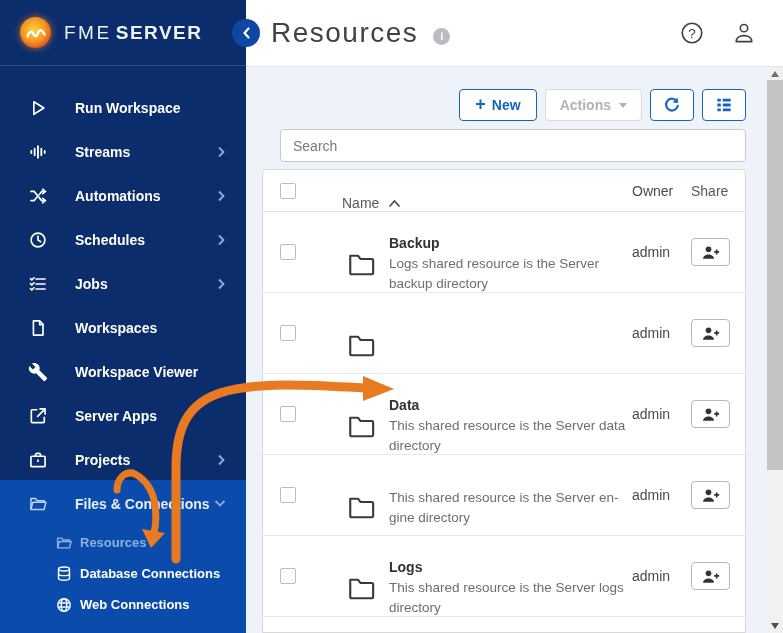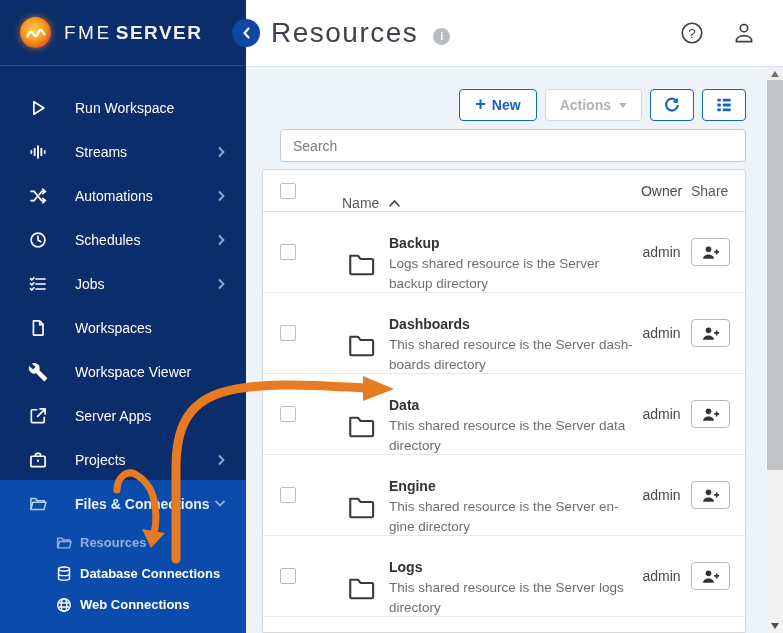--- a/index.html
+++ b/index.html
@@ -11,21 +11,21 @@
   }
   
   .sidebar { position:absolute; left:0; top:0; width:246px; height:633px; background:#0c2d6b; z-index:2; }
   .logo-bar { height:66px; display:flex; align-items:center; padding-left:20px; border-bottom:1px solid rgba(255,255,255,.14); cursor:pointer; }
   .logo-ball { width:31px; height:31px; border-radius:50%; flex:0 0 31px;
     background: radial-gradient(circle at 45% 42%, #ffd24a 0%, #f7941d 48%, #d93025 88%);
     box-shadow: 0 0 7px rgba(247,148,29,.65); display:flex; align-items:center; justify-content:center; }
   .brand { margin-left:13px; font-size:19px; color:#eef2f8; letter-spacing:2.5px; white-space:nowrap; }
   .brand b { letter-spacing:1.5px; }
   .nav { padding-top:20px; }
-  .nav-item { height:44px; display:flex; align-items:center; padding:0 20px 0 28px; color:#fff; font-size:14px; font-weight:400; cursor:pointer; }
+  .nav-item { height:44px; display:flex; align-items:center; padding:0 20px 0 28px; color:#fff; font-size:14px; font-weight:700; cursor:pointer; }
   .nav-icon { width:20px; height:20px; margin-right:27px; flex:0 0 20px; display:flex; align-items:center; justify-content:center; }
   .chev { margin-left:auto; display:flex; }
   .section { position:absolute; left:0; top:480px; width:246px; height:153px; background:#0b4bac; }
   .section-head { height:47px; display:flex; align-items:center; padding:0 20px 0 28px; color:#e8eff9; font-size:14px; font-weight:700; cursor:pointer; }
   .sub-item { height:31px; display:flex; align-items:center; padding-left:55px; color:#fff; font-size:13px; font-weight:700; cursor:pointer; }
   .sub-item .sub-icon { width:18px; height:18px; margin-right:7px; flex:0 0 18px; display:flex; align-items:center; }
   .sub-item.active { color:#8fb2e0; }
   .collapse-btn { position:absolute; left:232px; top:19px; width:28px; height:28px; border-radius:50%;
     background:#0d47a1; z-index:6; display:flex; align-items:center; justify-content:center; cursor:pointer; }
   
@@ -54,21 +54,21 @@
   
   .panel { position:absolute; top:102px; left:16px; width:484px; height:464px; background:#fff;
     border:1px solid #d8d8d8; border-radius:4px 4px 0 0; overflow:hidden; }
   .thead { height:42px; display:flex; align-items:center; border-bottom:1px solid #e0e0e0; color:#55595e; font-size:14px; }
   .checkbox { width:16px; height:16px; border:1px solid #bcbcbc; border-radius:2px; background:#fff; cursor:pointer; flex:0 0 16px; }
   .col-check { width:49px; padding-left:17px; display:flex; align-items:center; flex:0 0 49px; }
   .col-main { flex:1; display:flex; align-items:center; min-width:0;margin-top:25px; }
   .thead .col-main { padding-left:30px; }
   .sort-lbl { cursor:pointer; display:flex; align-items:center; }
   .sort-ic { margin-left:9px; display:flex; }
-  .col-owner { width:59px; flex:0 0 59px; font-size:14px; color:#4a4a4a;text-align:center; }
+  .col-owner { width:59px; flex:0 0 59px; font-size:14px; color:#4a4a4a; }
   .col-share { width:54px; flex:0 0 54px; }
   .row { height:81px; display:flex; align-items:center; border-bottom:1px solid #e8e8e8; cursor:pointer; }
   .folder-ic { margin-left:35px; display:flex; flex:0 0 30px; }
   .rowtext { margin-left:12px; min-width:0; }
   .rname { font-size:14px; font-weight:700; color:#333; margin-bottom:3px; }
   .rdesc { font-size:13.5px; color:#6e6e6e; line-height:20px; white-space:nowrap; }
   .share-btn { width:39px; height:28px; border:1px solid #b8b8b8; border-radius:4px; background:#fff;
     display:flex; align-items:center; justify-content:center; cursor:pointer; }
   
   .scrollbar { position:absolute; right:0; top:67px; width:16px; height:566px; background:#f1f1f1; z-index:4; }
@@ -378,27 +378,20 @@
     <div class="row">
       <div class="col-check">
           <span class="checkbox"></span>
         </div>
       <div class="col-main">
         <span class="folder-ic">
             <svg width="30" height="26" viewBox="0 0 24 21" fill="none" stroke="#3a3a3a" stroke-width="1.7" stroke-linejoin="round">
               <path d="M2.5 3h6.2l2 2.6h9.3a1 1 0 0 1 1 1V17a1 1 0 0 1-1 1H3.5a1 1 0 0 1-1-1z"></path>
             </svg>
           </span>
-        <span class="rowtext">
-          <span class="rname" style="display:block">Dashboards</span>
-          <span class="rdesc" style="display:block">
-              <span style="display:block">This shared resource is the Server dash-</span>
-              <span style="display:block">boards directory</span>
-            </span>
-        </span>
       </div>
       <div class="col-owner">admin</div>
       <div class="col-share">
         <span class="share-btn">
             <span style="display:flex">
               <svg width="20" height="17" viewBox="0 0 24 20" fill="#333">
                 <circle cx="9" cy="6.2" r="3.4"></circle>
                 <path d="M2.5 17.5c0-3.3 3-5.2 6.5-5.2s6.5 1.9 6.5 5.2z"></path>
                 <path d="M17.8 6.3h2v2h2v2h-2v2h-2v-2h-2v-2h2z"></path>
               </svg>
@@ -443,21 +436,20 @@
       <div class="col-check">
           <span class="checkbox"></span>
         </div>
       <div class="col-main">
         <span class="folder-ic">
             <svg width="30" height="26" viewBox="0 0 24 21" fill="none" stroke="#3a3a3a" stroke-width="1.7" stroke-linejoin="round">
               <path d="M2.5 3h6.2l2 2.6h9.3a1 1 0 0 1 1 1V17a1 1 0 0 1-1 1H3.5a1 1 0 0 1-1-1z"></path>
             </svg>
           </span>
         <span class="rowtext">
-          <span class="rname" style="display:block">Engine</span>
           <span class="rdesc" style="display:block">
               <span style="display:block">This shared resource is the Server en-</span>
               <span style="display:block">gine directory</span>
             </span>
         </span>
       </div>
       <div class="col-owner">admin</div>
       <div class="col-share">
         <span class="share-btn">
             <span style="display:flex">

